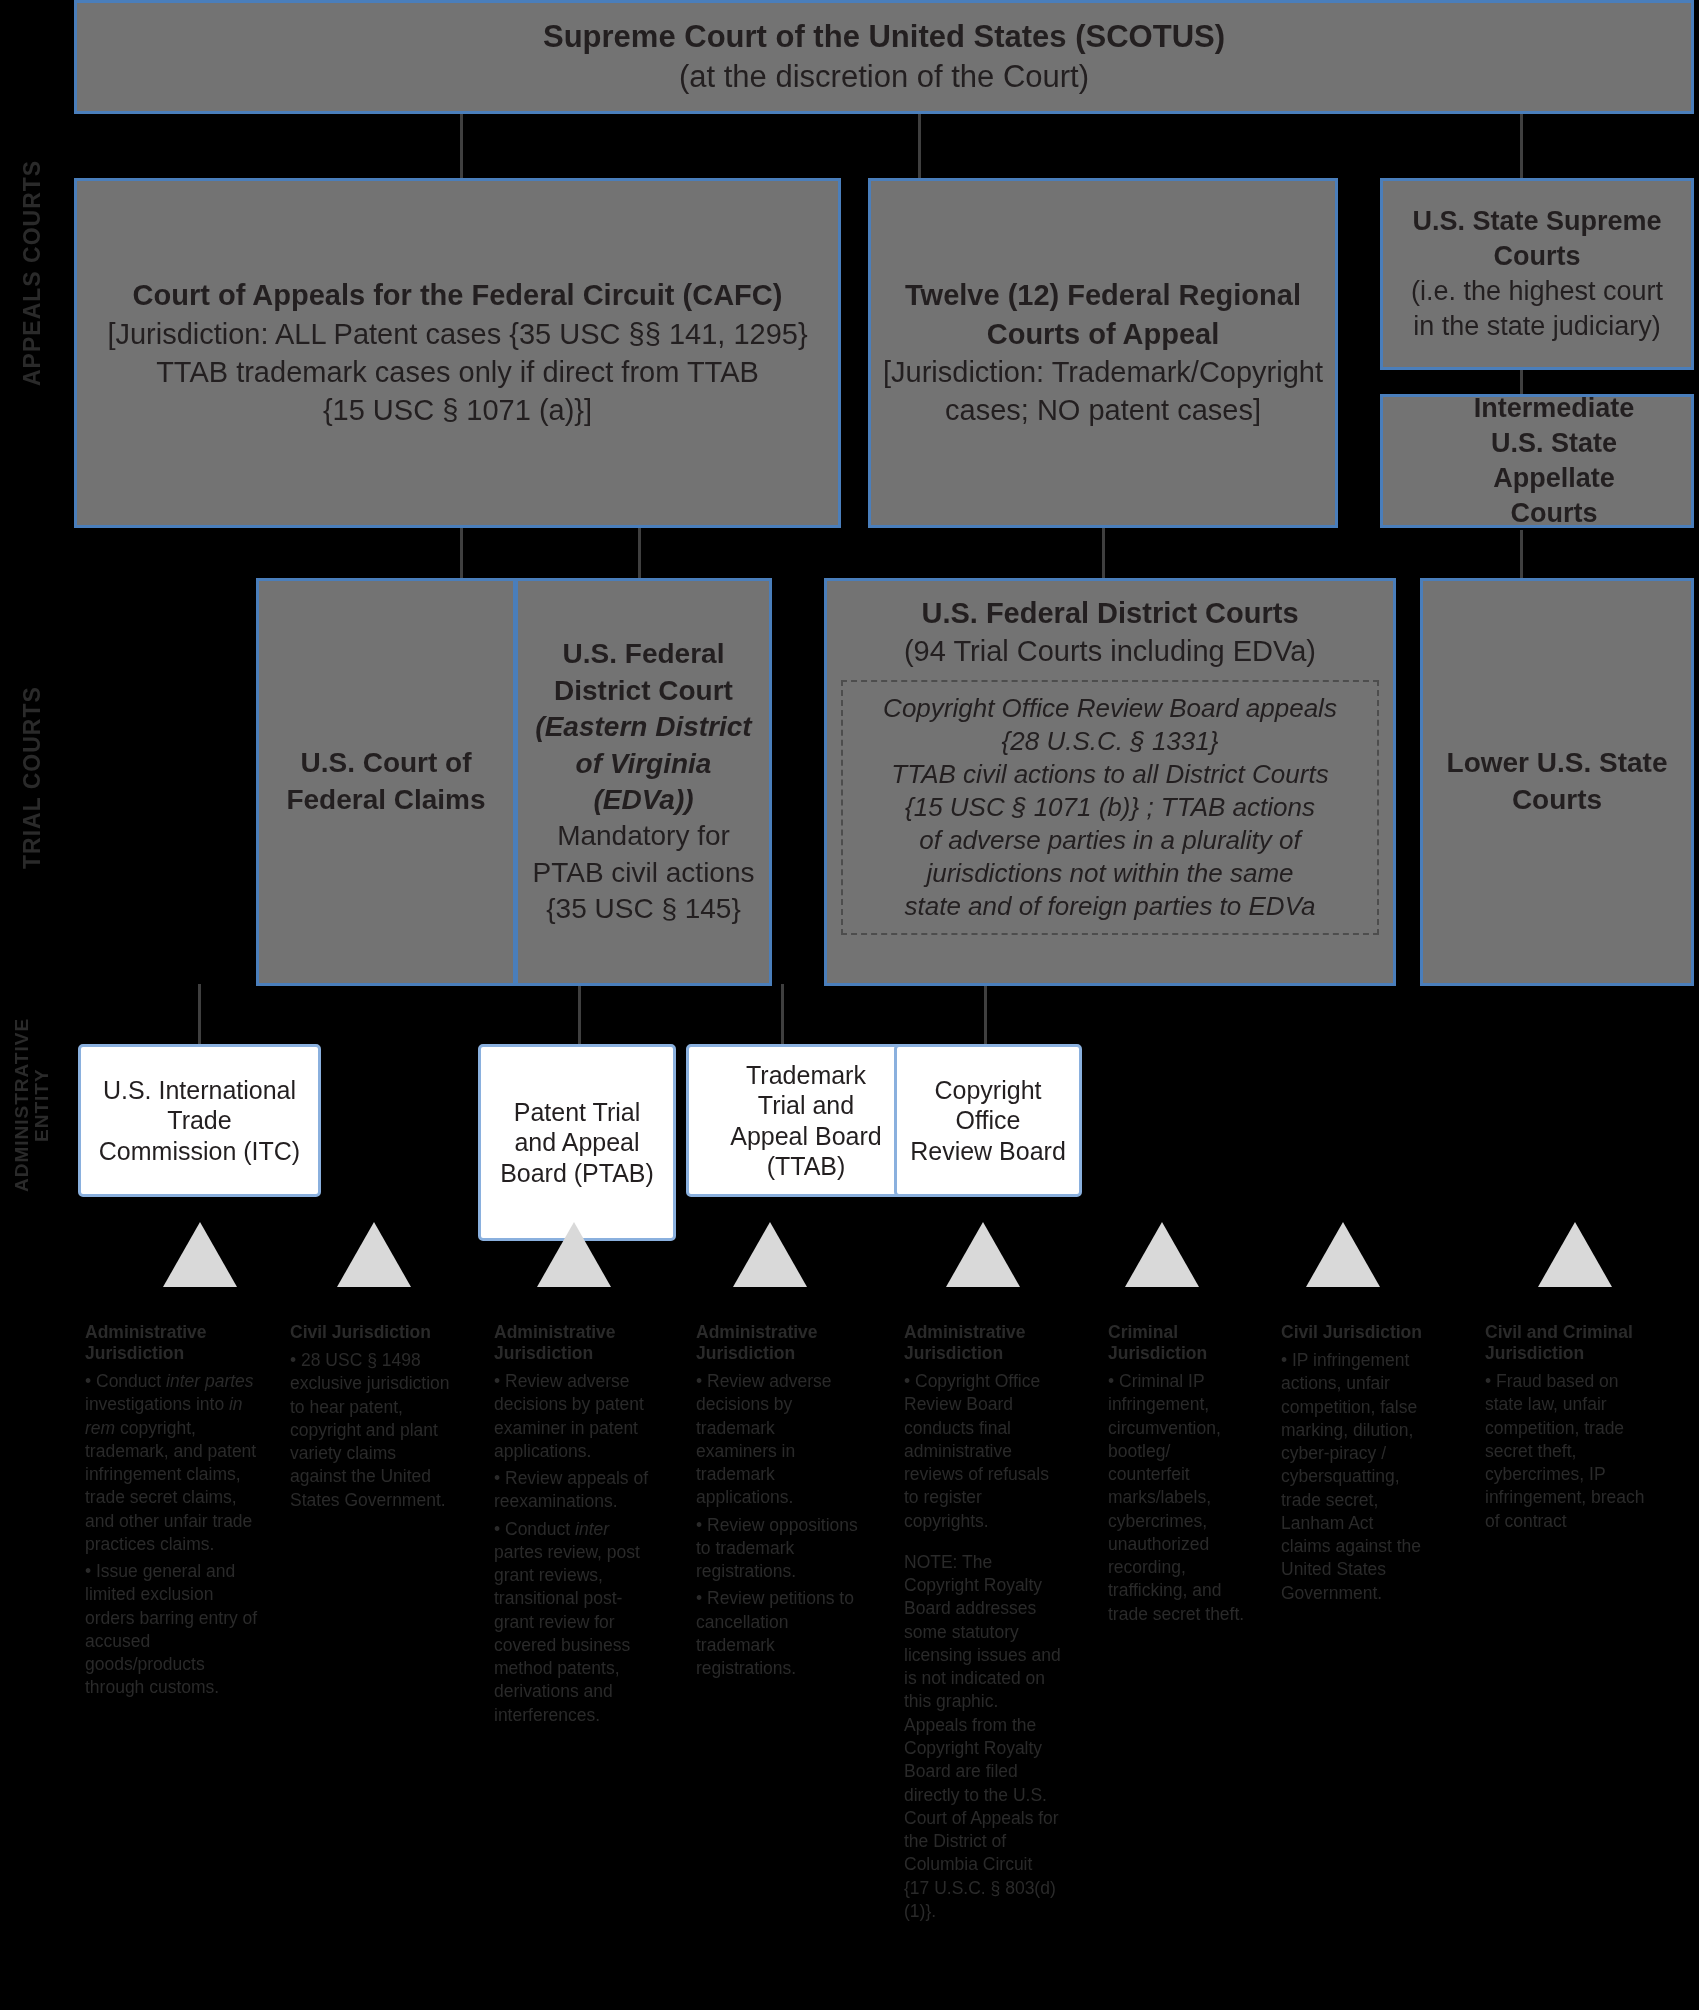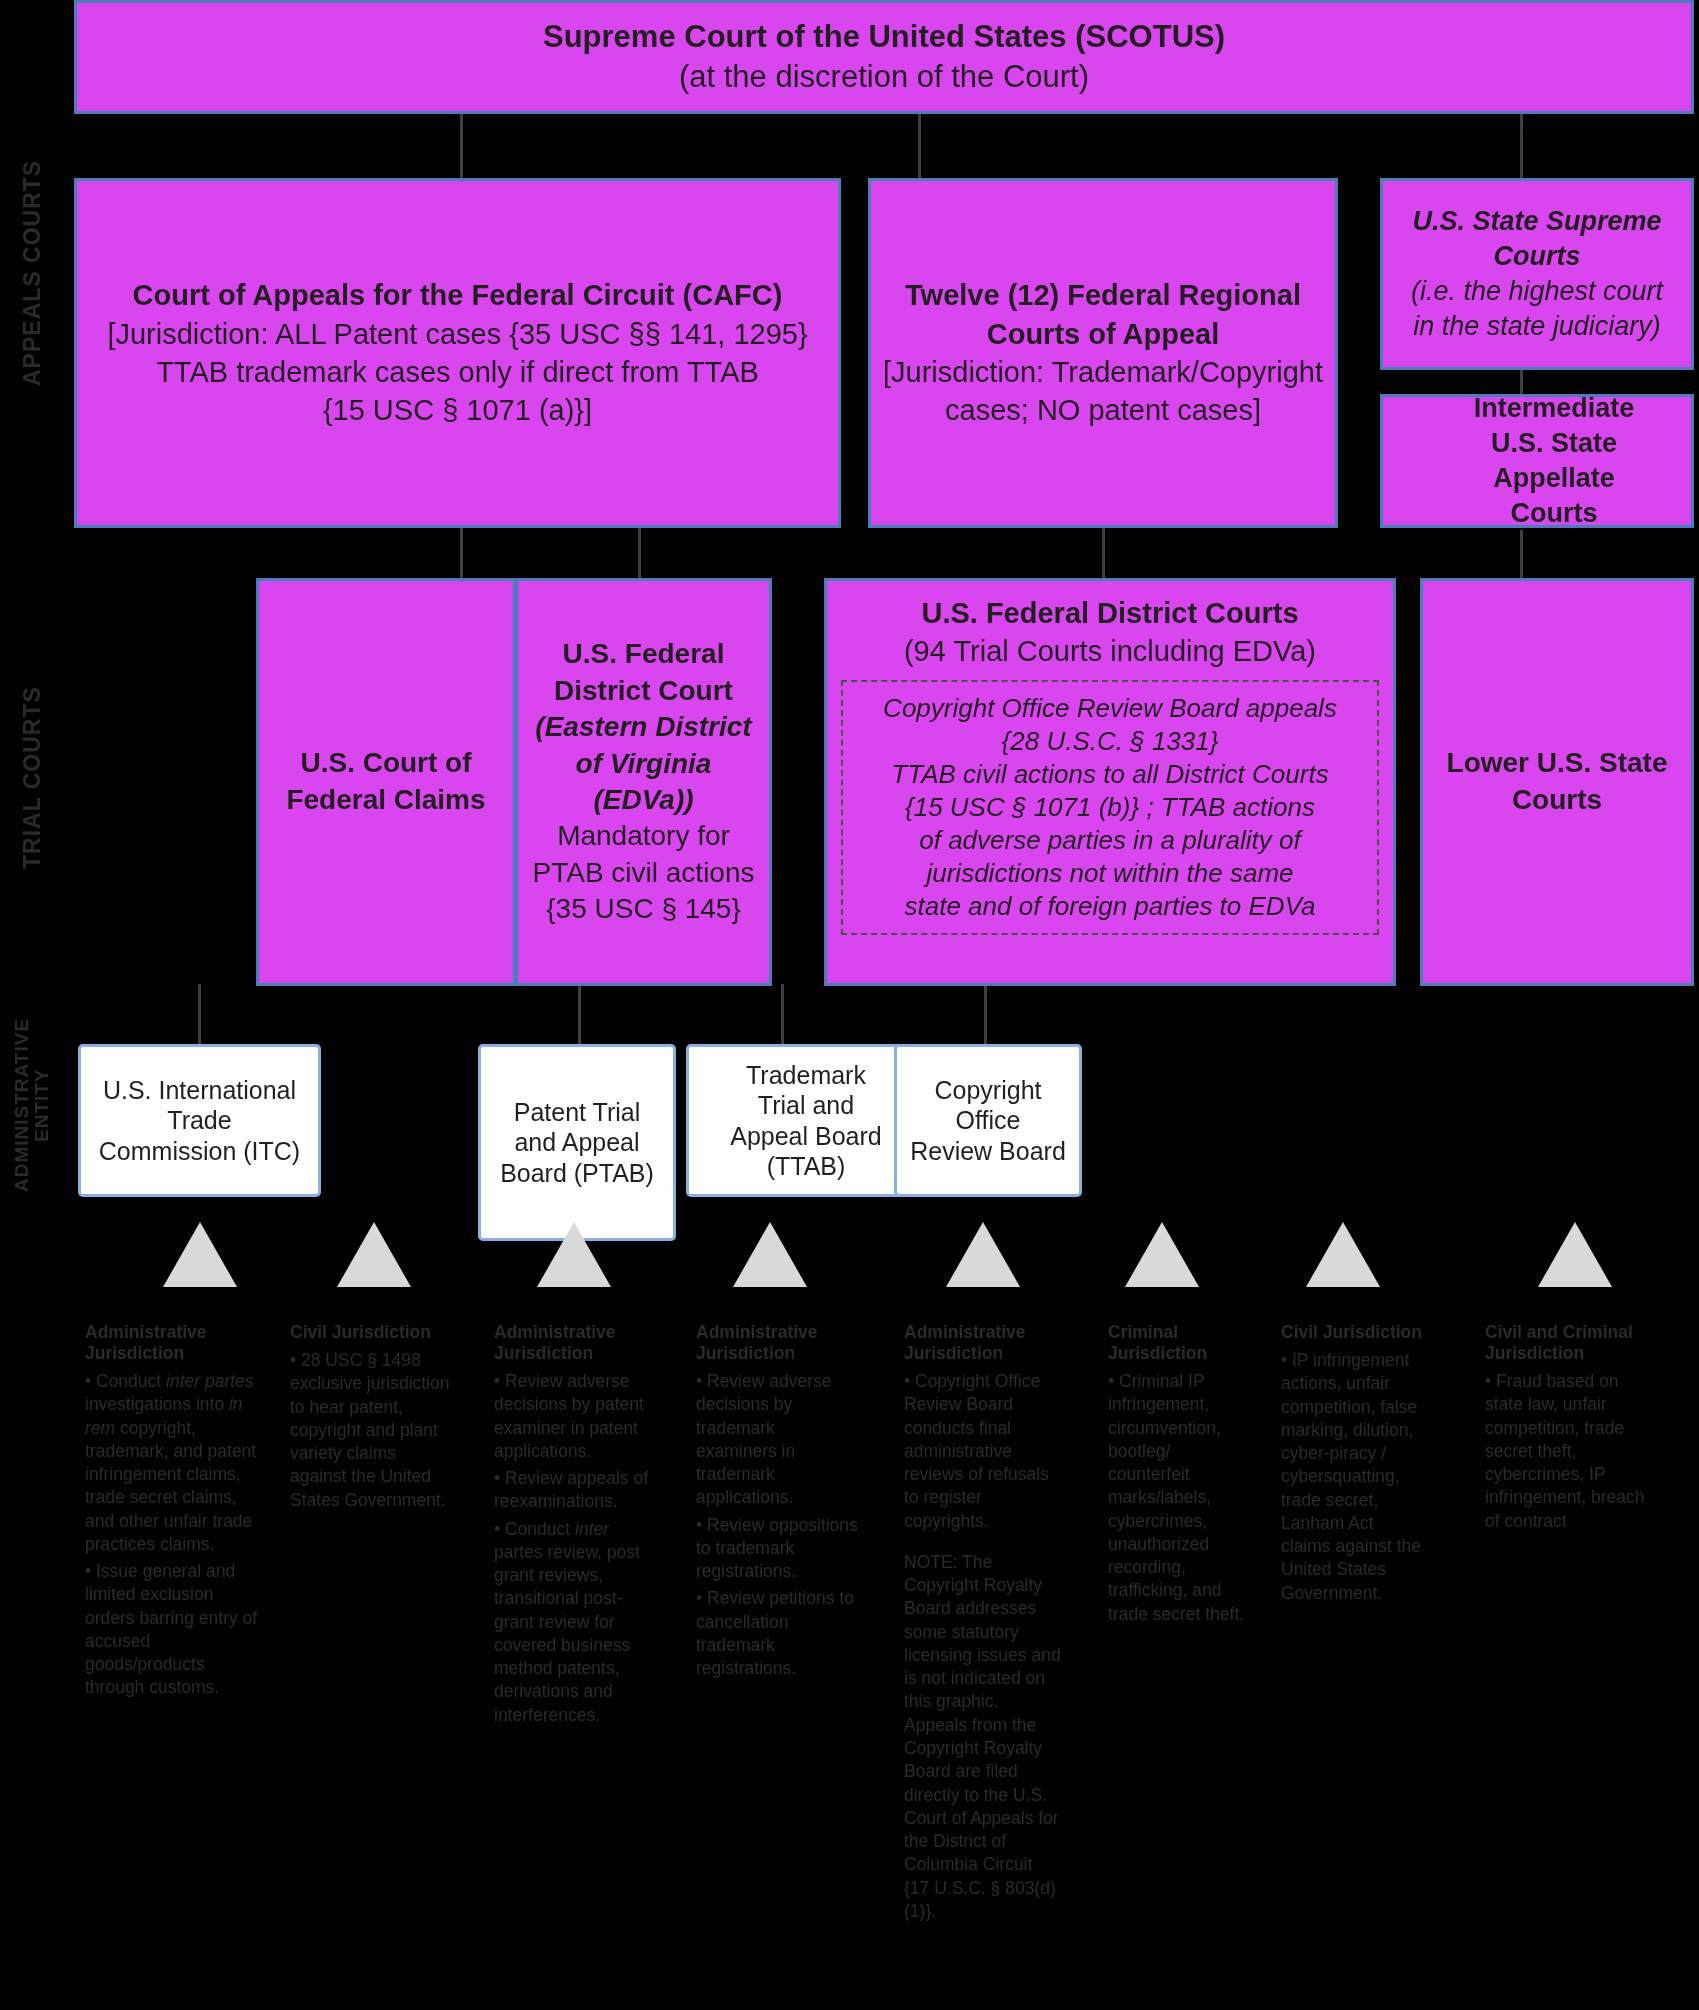--- a/index.html
+++ b/index.html
@@ -34,21 +34,21 @@
     text-align: center;
     line-height: 1.05;
   }
   #band-appeals { top: 0px;    height: 545px; font-size: 23px; }
   #band-trial   { top: 548px;  height: 460px; font-size: 23px; }
   #band-admin   { top: 1000px; height: 210px; font-size: 19px; }
 
   
   .box {
     position: absolute;
-    background: #d946ef;
+    background: #737373;
     border: 3px solid #4a7ebb;
     display: flex;
     align-items: center;
     justify-content: center;
     text-align: center;
     color: #231f20;
     padding: 6px 10px;
   }
   .box .inner { width: 100%; }
   .box .ttl { font-weight: bold; display: block; }
@@ -154,21 +154,21 @@
 
   <div class="box" id="node-regional" style="left:868px; top:178px; width:470px; height:350px; font-size:29px; line-height:1.32;">
     <div class="inner">
       <span class="ttl">Twelve (12) Federal Regional</span>
       <span class="ttl">Courts of Appeal</span>
       <span class="sub">[Jurisdiction: Trademark/Copyright</span>
       <span class="sub">cases; NO patent cases]</span>
     </div>
   </div>
 
-  <div class="box" id="node-state-supreme" style="left:1380px; top:178px; width:314px; height:192px; font-size:27px; line-height:1.3;font-style:italic;">
+  <div class="box" id="node-state-supreme" style="left:1380px; top:178px; width:314px; height:192px; font-size:27px; line-height:1.3;">
     <div class="inner">
       <span class="ttl">U.S. State Supreme</span>
       <span class="ttl">Courts</span>
       <span class="sub">(i.e. the highest court</span>
       <span class="sub">in the state judiciary)</span>
     </div>
   </div>
 
   <div class="box" id="node-state-appellate" style="left:1380px; top:394px; width:314px; height:134px; font-size:27px; line-height:1.3;padding-left:44px;">
     <div class="inner">

